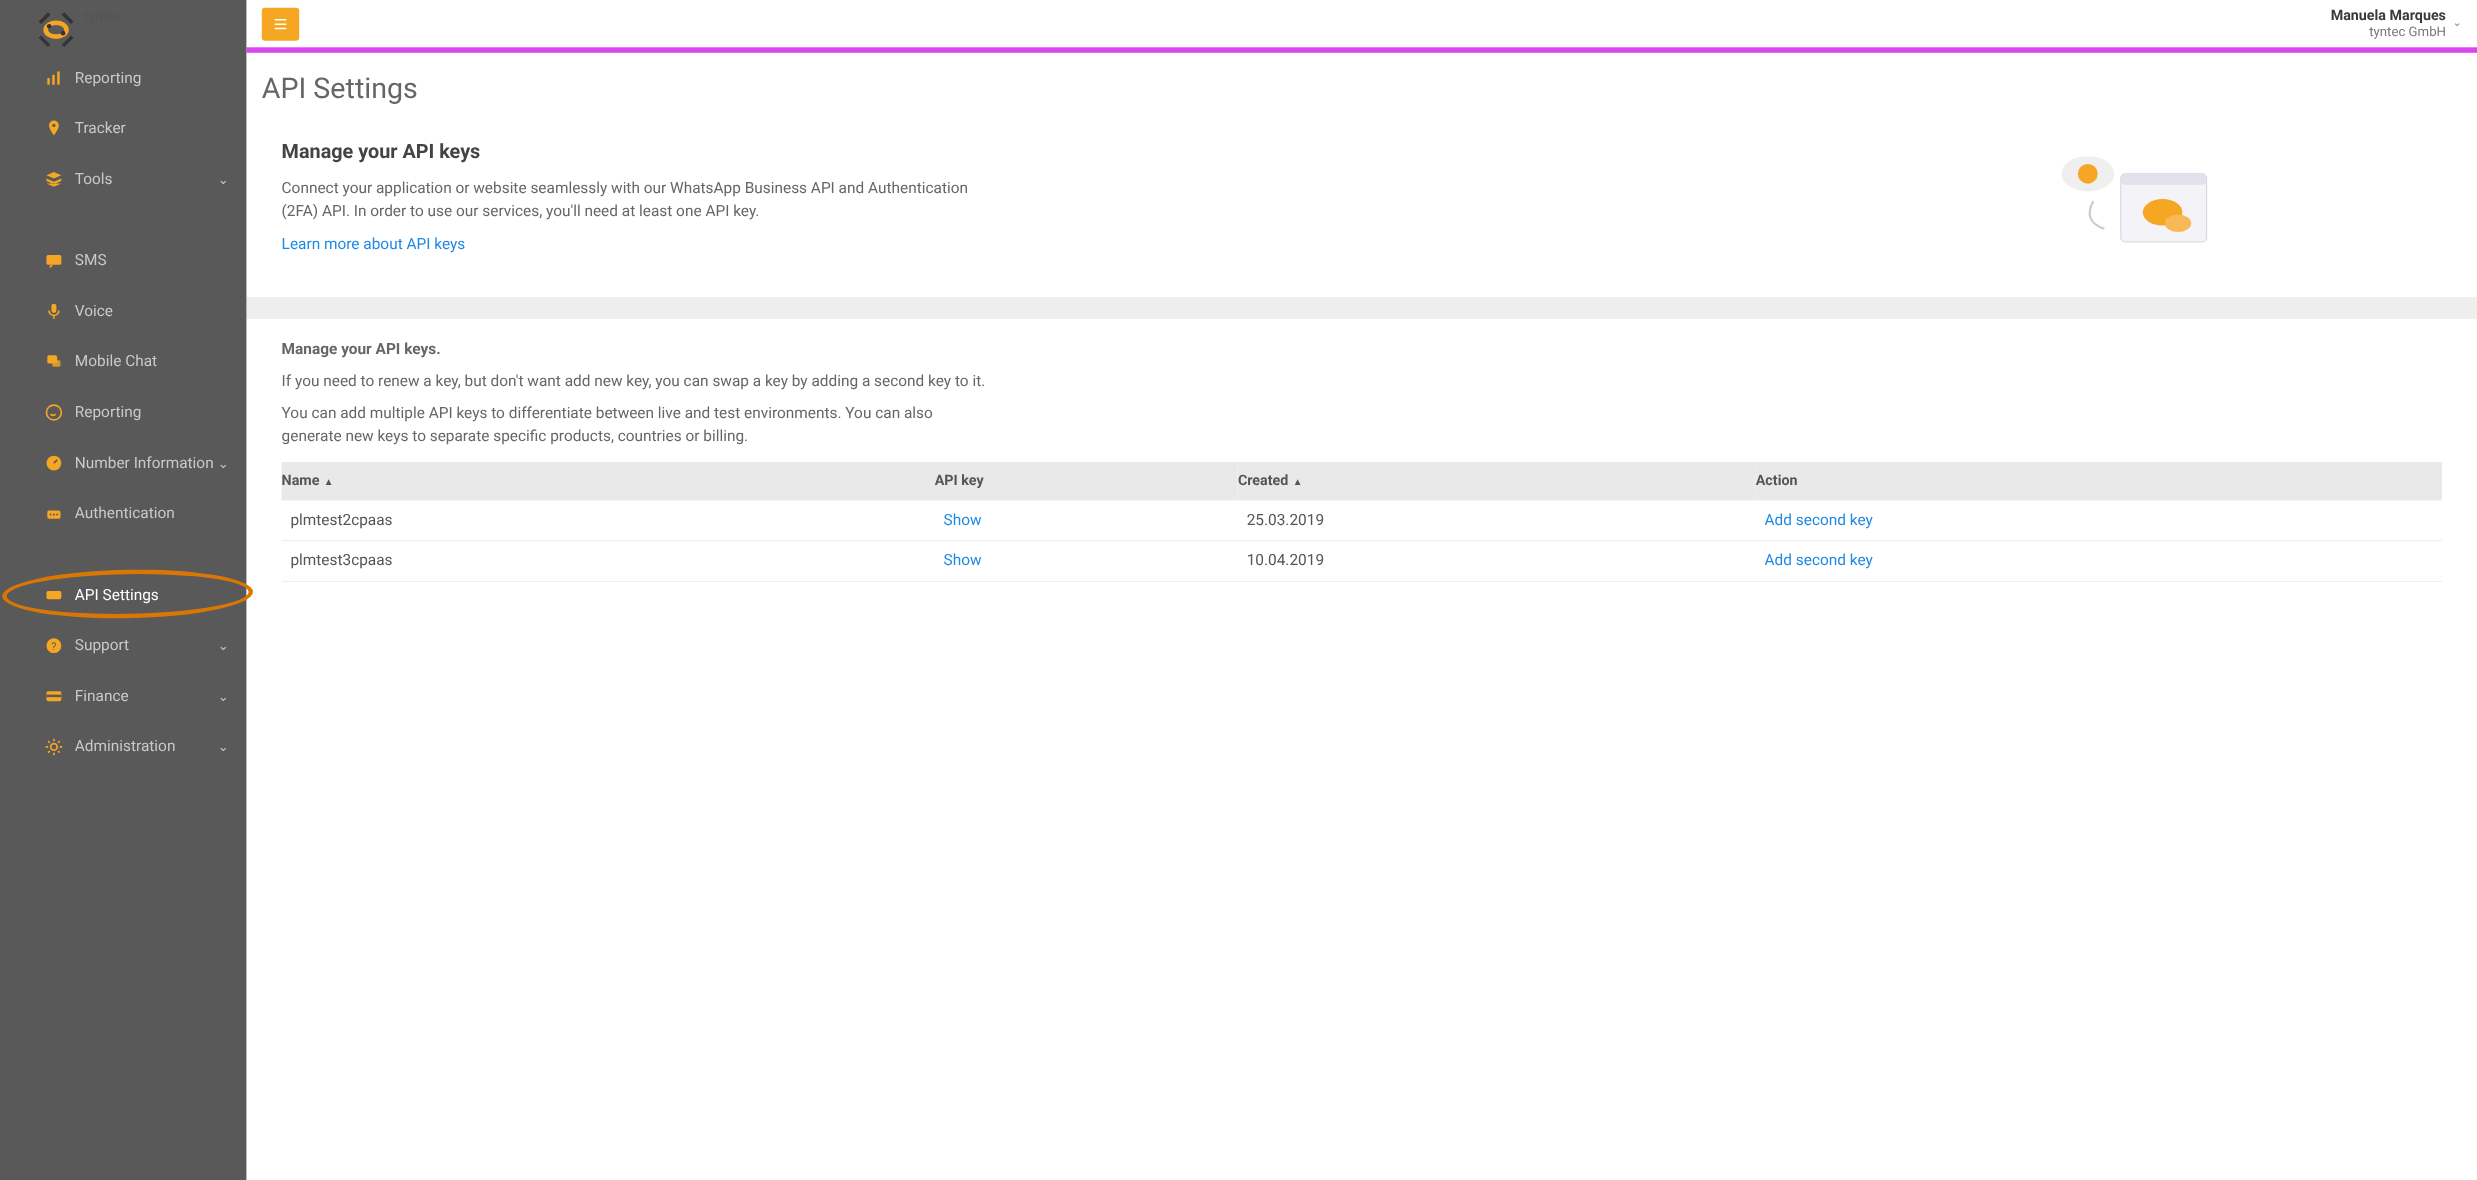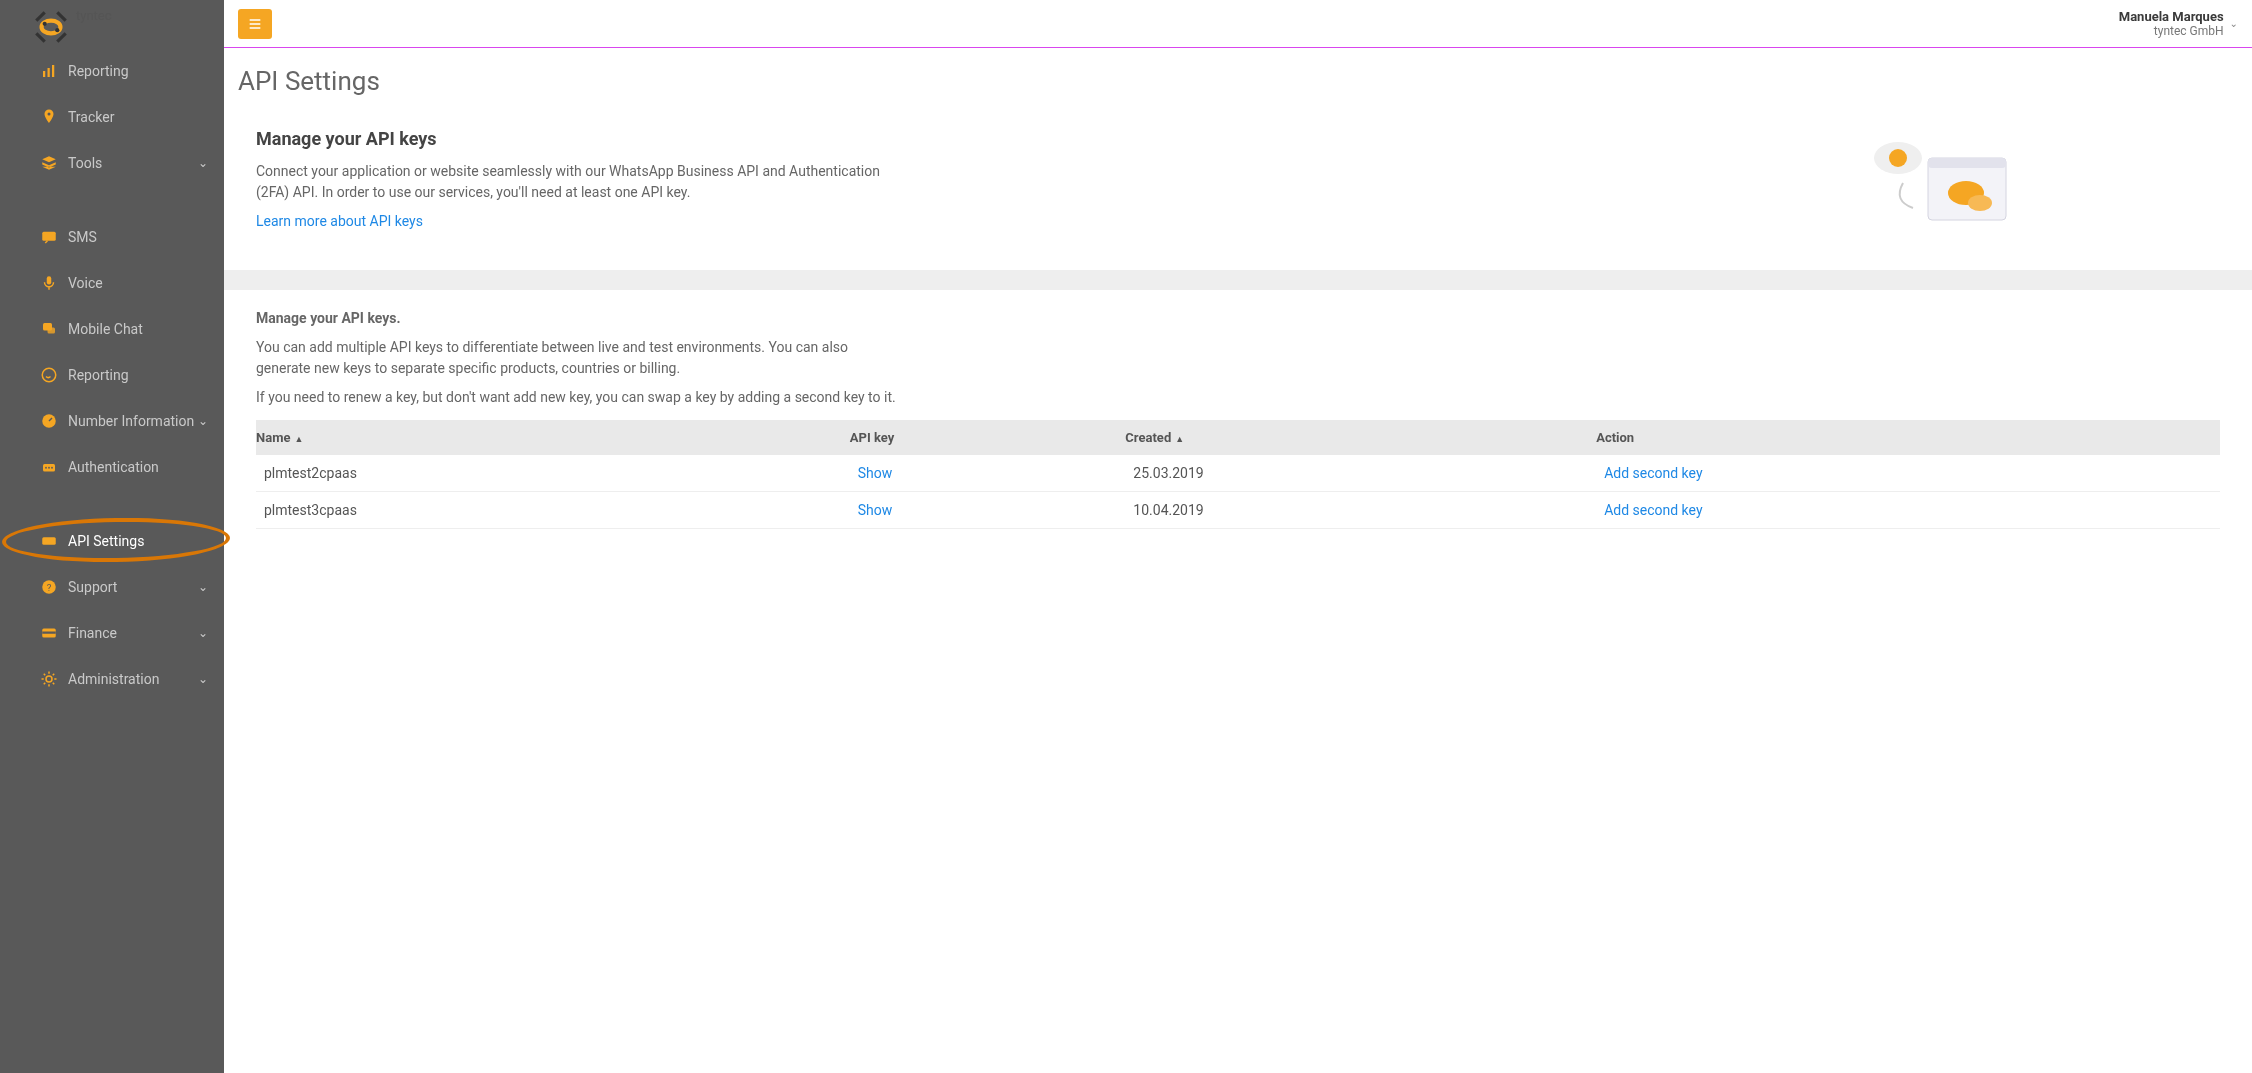--- a/index.html
+++ b/index.html
@@ -15,21 +15,21 @@
   .nav-item .icon { position: absolute; left: 40px; width: 18px; height: 18px; display:flex;align-items:center;justify-content:center; }
   .nav-item .label { margin-left: 28px; }
   .nav-divider { height: 28px; }
   .nav-item .chev { margin-left: auto; font-size: 12px; color: #c9c9c9; }
   .nav-item.active { color: #fff; }
   .icon svg { width: 18px; height: 18px; }
   .icon-orange { color: #f5a623; fill: #f5a623; }
 
   
   .main { flex: 1; display:flex; flex-direction: column; min-width: 0; }
-  .topbar { height: 48px; display: flex; align-items: center; padding: 0 14px; border-bottom: 1px solid #d946ef; }
+  .topbar { height: 48px; display: flex; align-items: center; padding: 0 14px; border-bottom: 5px solid #d946ef; }
   .hamburger { width: 34px; height: 30px; background: #f5a623; border-radius: 3px; display:flex; align-items:center; justify-content:center; cursor:pointer; }
   .hamburger svg { width: 16px; height: 16px; fill:#fff; }
   .topbar .spacer { flex:1; }
   .user-block { text-align: right; display:flex; align-items:center; gap:6px; }
   .user-block .lines { display:flex; flex-direction:column; line-height:1.2; }
   .user-name { font-weight: 700; font-size: 13px; color: #3a3a3a; }
   .user-sub { font-size: 12px; color: #777; }
   .user-caret { font-size: 10px; color: #888; }
 
   
@@ -255,22 +255,22 @@
             <ellipse cx="108" cy="65" rx="18" ry="12" fill="#f5a623"></ellipse>
             <ellipse cx="122" cy="75" rx="12" ry="8" fill="#f7b955"></ellipse>
           </svg>
         </div>
       </div>
 
       <div class="section-gap"></div>
 
       <div class="card">
         <p class="sub-bold">Manage your API keys.</p>
+        <p class="para">If you need to renew a key, but don't want add new key, you can swap a key by adding a second key to it.</p>
         <p class="para">You can add multiple API keys to differentiate between live and test environments. You can also generate new keys to separate specific products, countries or billing.</p>
-        <p class="para">If you need to renew a key, but don't want add new key, you can swap a key by adding a second key to it.</p>
 
         <table>
           <thead>
             <tr>
               <th><span>Name</span><span class="sort">▲</span></th>
               <th><span>API key</span></th>
               <th><span>Created</span><span class="sort">▲</span></th>
               <th><span>Action</span></th>
             </tr>
           </thead>

